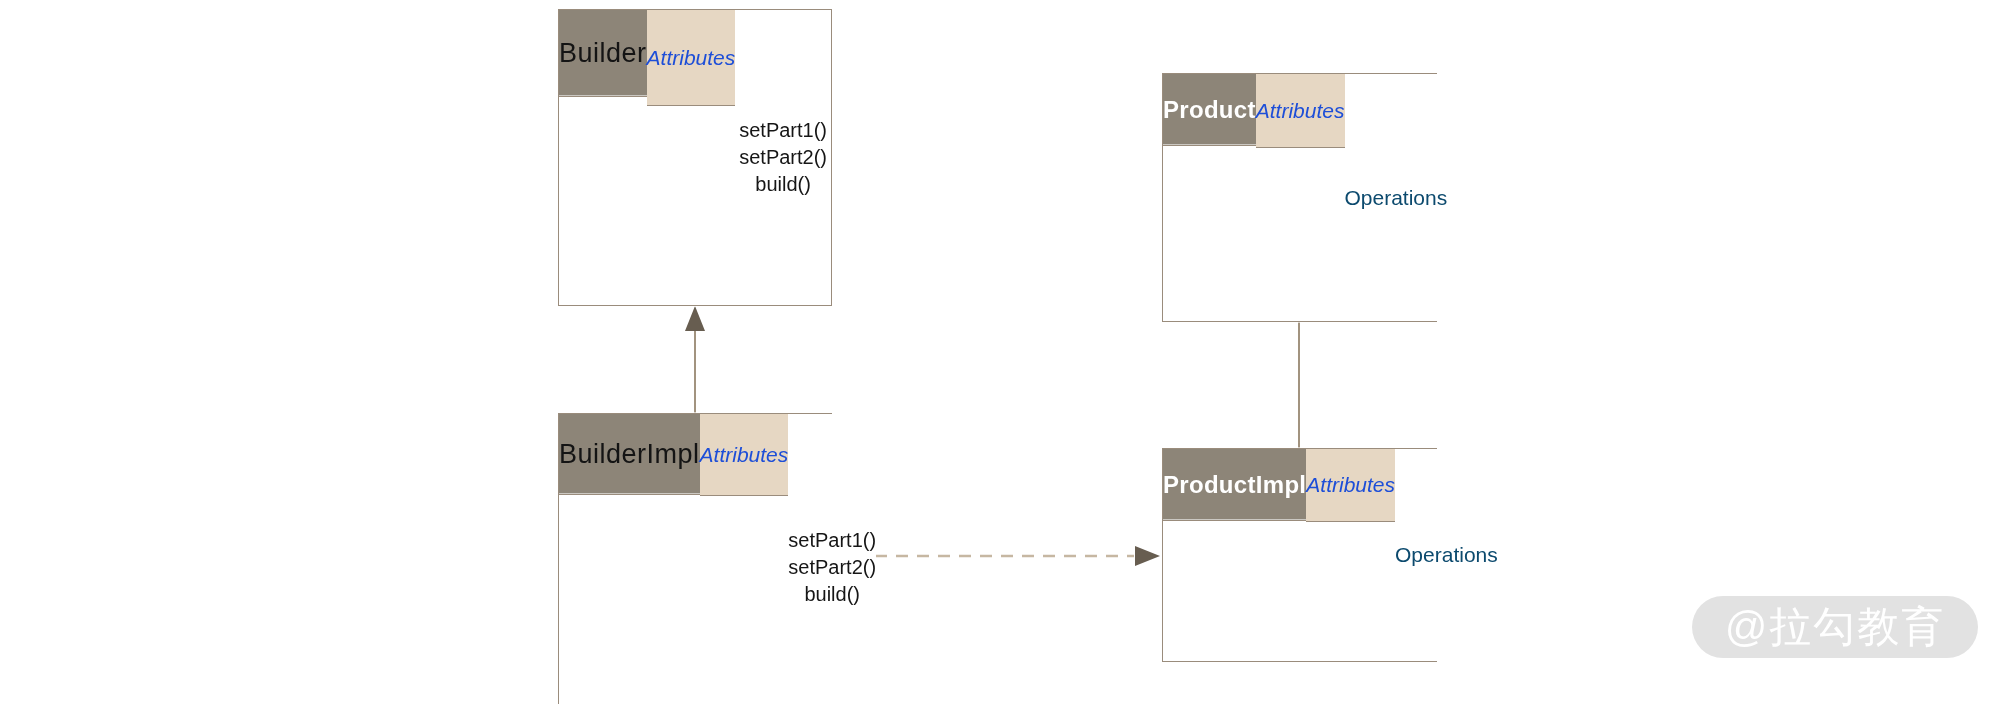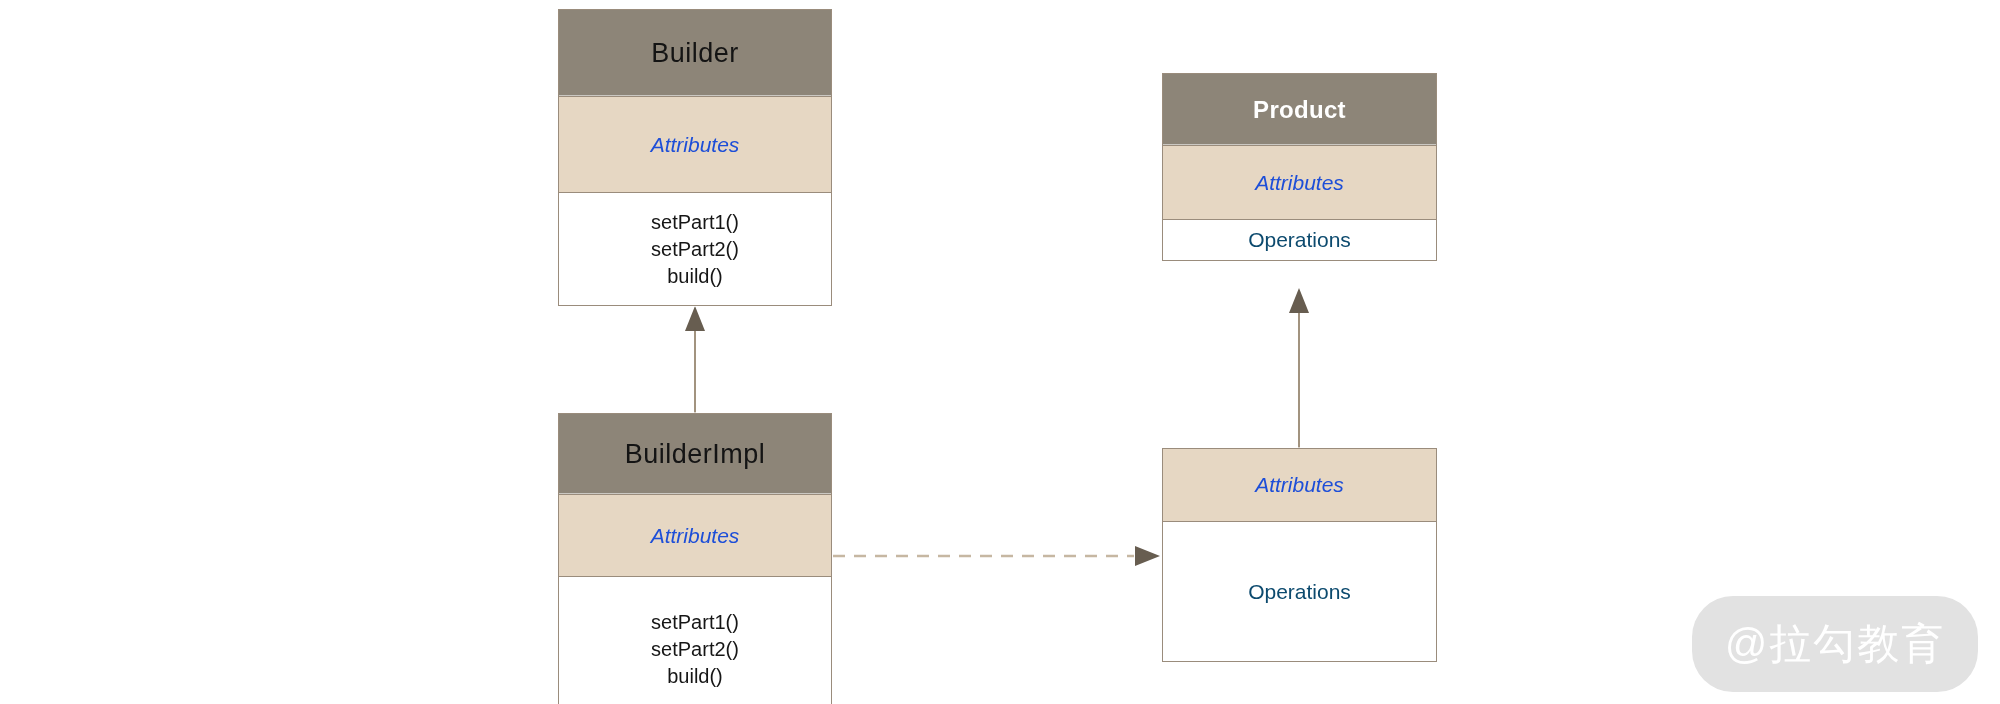--- a/index.html
+++ b/index.html
@@ -14,21 +14,20 @@
     height: 704px;
     background: #ffffff;
     overflow: hidden;
   }
   .uml-class {
     position: absolute;
     box-sizing: border-box;
     border: 1.5px solid var(--border, #9a8c7c);
     background: #ffffff;
     display: flex;
-    flex-direction: column;
     text-align: center;
     box-shadow: 0 0 0 1px rgba(255,255,255,0.6);
   }
   .uml-header {
     background: var(--header-fill, #8d8578);
     display: flex;
     align-items: center;
     justify-content: center;
     border-bottom: 1.5px solid var(--border, #9a8c7c);
     box-shadow: inset 0 -1px 0 rgba(255,255,255,0.55);
@@ -93,21 +92,21 @@
   }
   .arrow-head {
     fill: var(--arrow-head, #675d50);
     stroke: none;
   }
   .watermark {
     position: absolute;
     left: 1692px;
     top: 596px;
     width: 286px;
-    height: 96px;
+    height: 62px;
     border-radius: 41px;
     background: var(--watermark-bg, #e2e2e2);
     color: var(--watermark-text, #ffffff);
     font-size: 42px;
     font-weight: 500;
     display: flex;
     align-items: center;
     justify-content: center;
     letter-spacing: 2px;
     user-select: none;
@@ -149,26 +148,27 @@
   <div class="uml-class" style="left:558px; top:413px; width:274px; height:309px;">
     <div class="uml-header dark-title" style="height:80px;">BuilderImpl</div>
     <div class="uml-attrs" style="height:81px;">Attributes</div>
     <div class="uml-methods">
       <div>setPart1()</div>
       <div>setPart2()</div>
       <div>build()</div>
     </div>
   </div>
 
-  <div class="uml-class" style="left:1162px; top:73px; width:275px; height:188px;">
+  <div class="uml-class" style="left:1162px; top:73px; width:275px; height:249px;">
     <div class="uml-header light-title" style="height:71px;">Product</div>
     <div class="uml-attrs" style="height:73px;">Attributes</div>
     <div class="uml-ops">Operations</div>
   </div>
 
   <div class="uml-class" style="left:1162px; top:448px; width:275px; height:214px;">
+    <div class="uml-header light-title" style="height:71px;">ProductImpl</div>
     <div class="uml-attrs" style="height:72px;">Attributes</div>
     <div class="uml-ops">Operations</div>
   </div>
 
   <div class="watermark">@拉勾教育</div>
 
 </div>
 
 </body></html>

